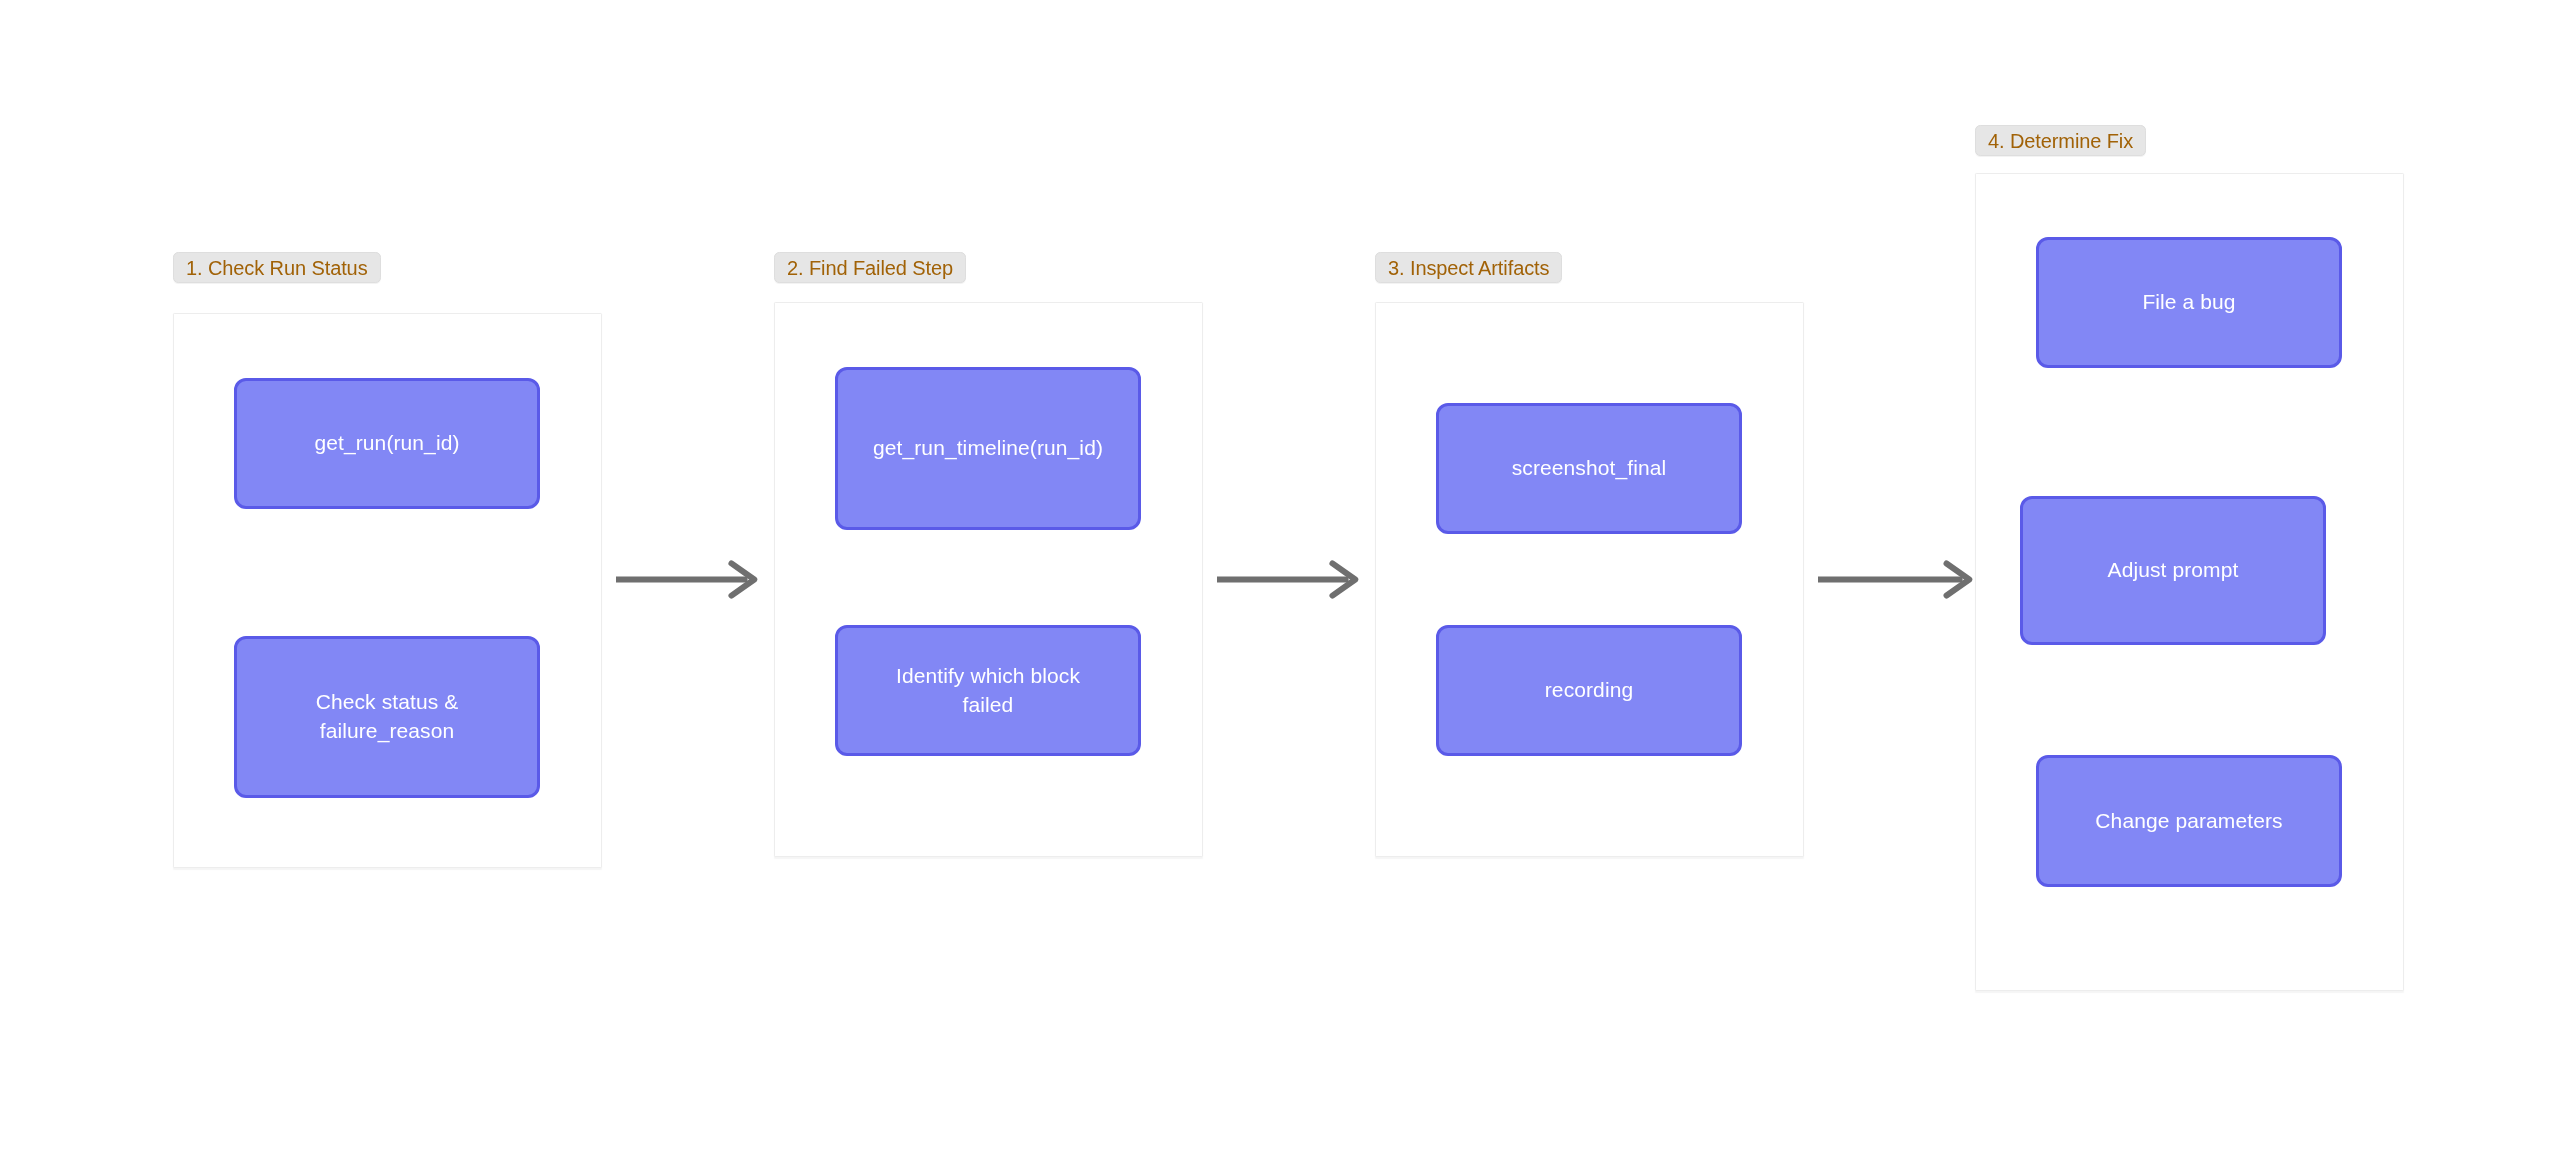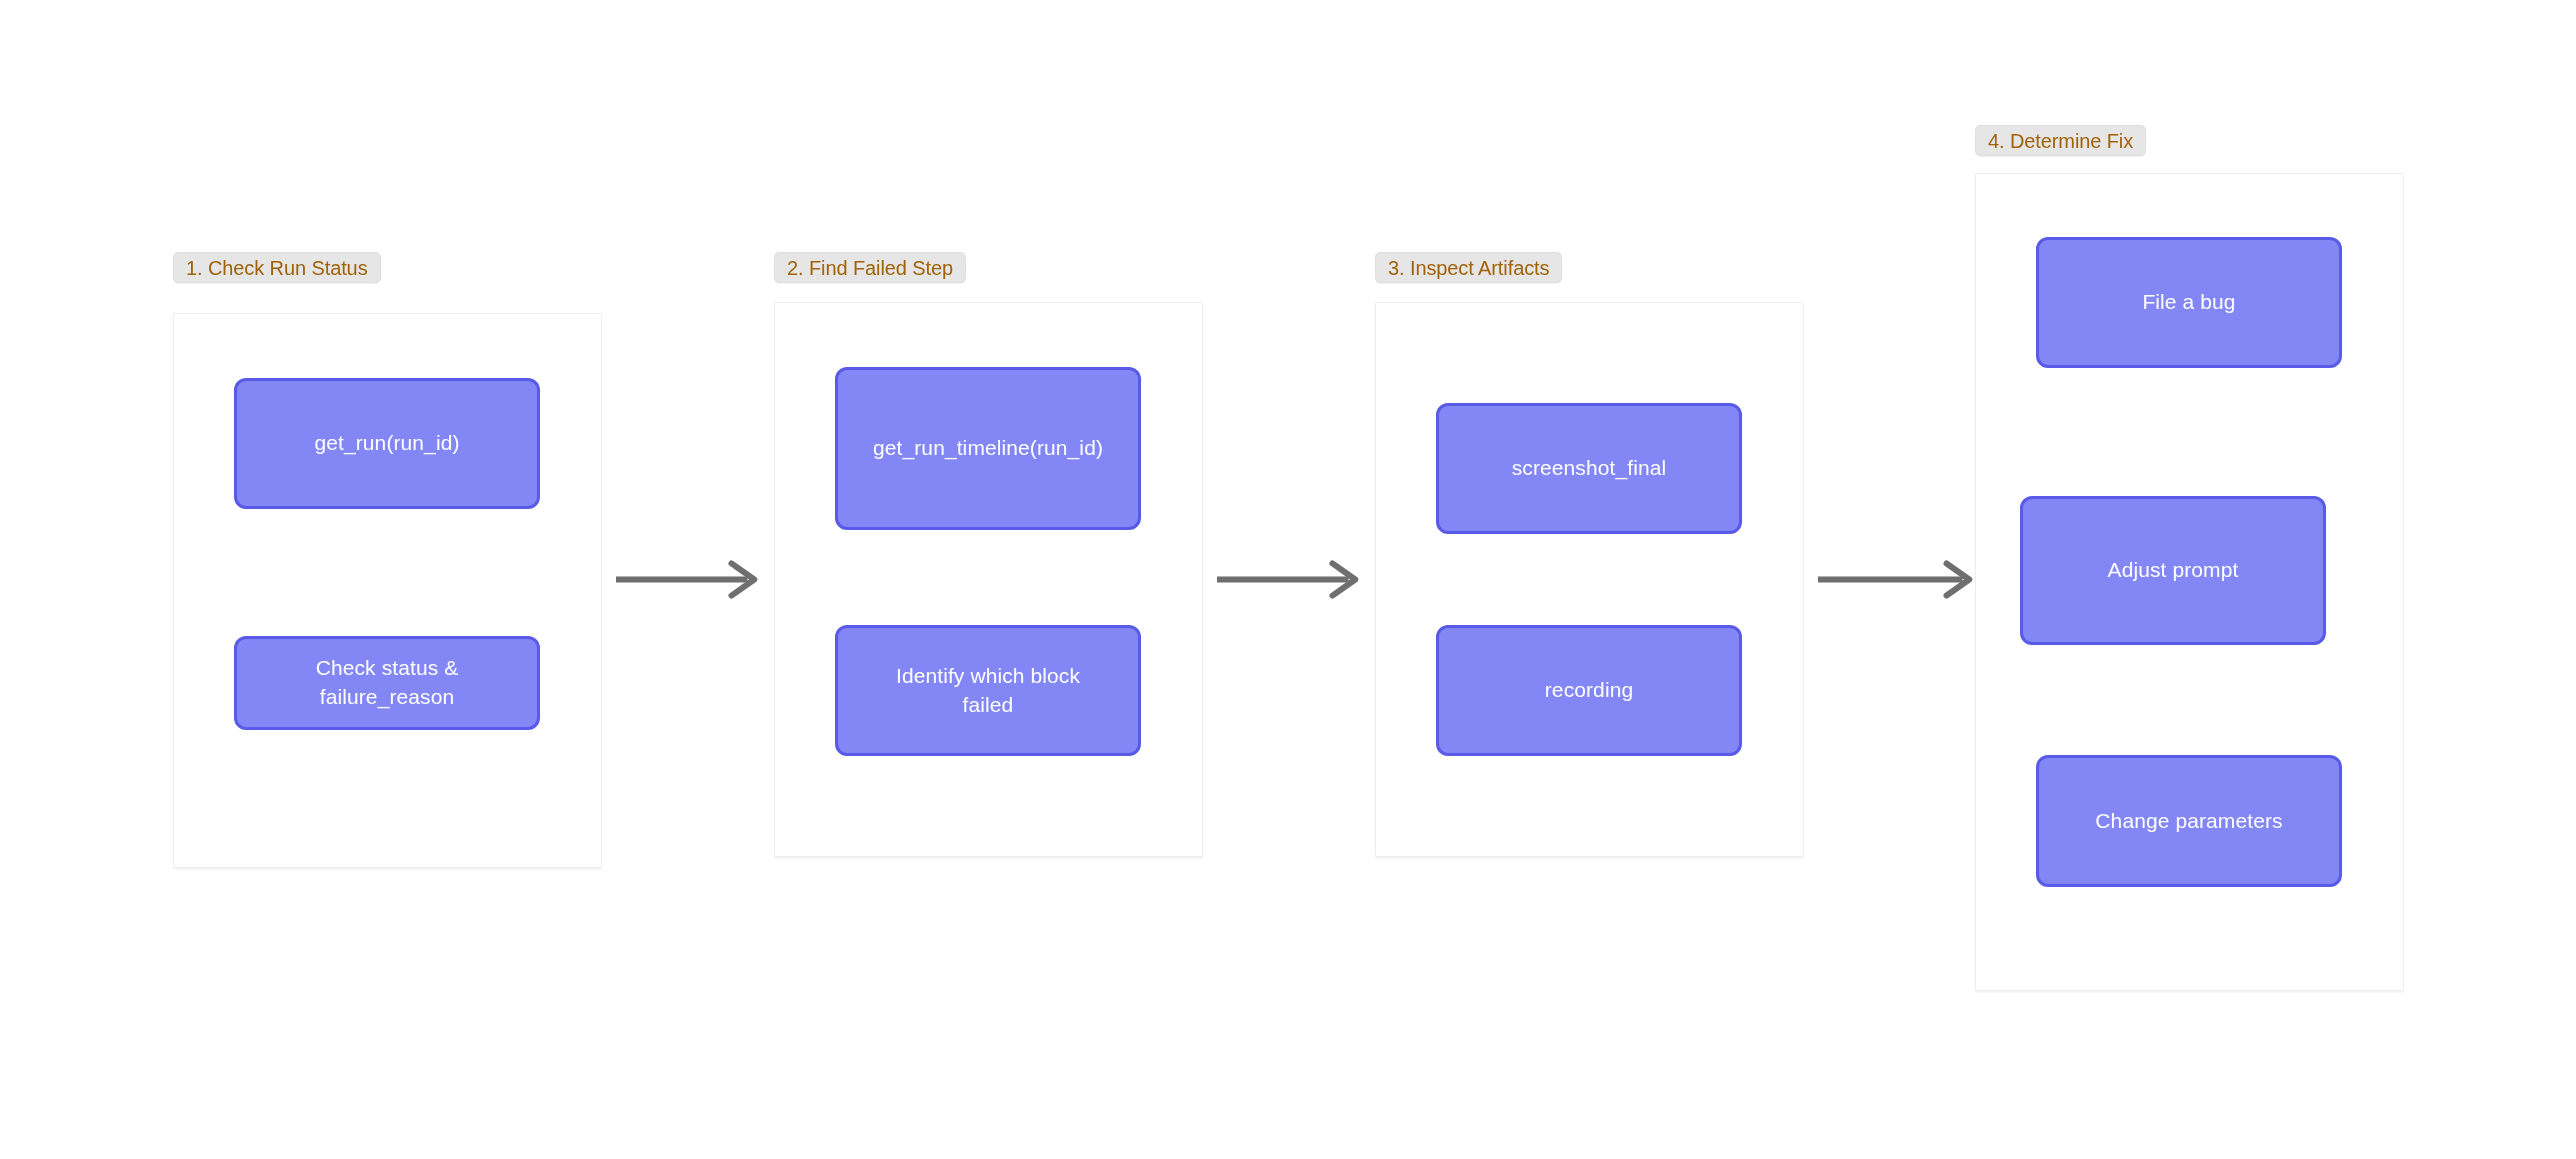--- a/index.html
+++ b/index.html
@@ -75,21 +75,21 @@
 </head>
 <body>
 
 <div id="canvas">
 
   <div class="group-label" style="left:173px; top:252px;">
     <span>1. Check Run Status</span>
   </div>
   <div class="group" style="left:173px; top:313px; width:429px; height:555px;">
     <div class="node" style="left:60px; top:64px; width:306px; height:131px;">get_run(run_id)</div>
-    <div class="node" style="left:60px; top:322px; width:306px; height:94px;">Check status &amp;
+    <div class="node" style="left:60px; top:322px; width:306px; height:162px;">Check status &amp;
 failure_reason</div>
   </div>
 
   <svg class="arrow" style="left:616px; top:562px;" width="145" height="35" viewBox="0 0 216 52">
     <line x1="0" y1="26" x2="196" y2="26" stroke="#6f6f6f" stroke-width="9" stroke-linecap="butt"></line>
     <polyline points="172,2 206,26 172,50" fill="none" stroke="#6f6f6f" stroke-width="9" stroke-linecap="round" stroke-linejoin="round"></polyline>
   </svg>
 
   <div class="group-label" style="left:774px; top:252px;">
     <span>2. Find Failed Step</span>

